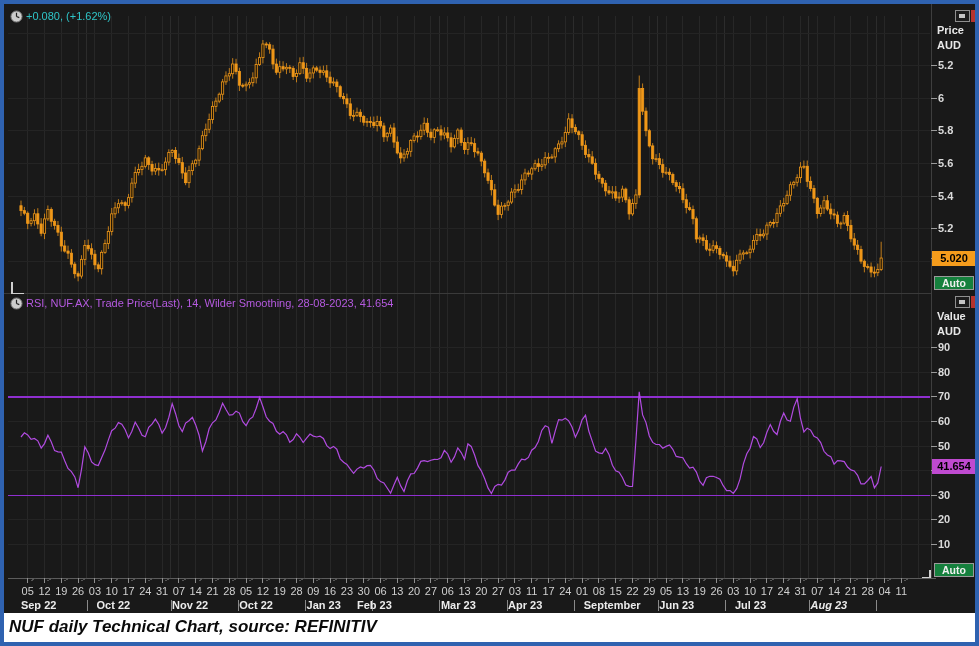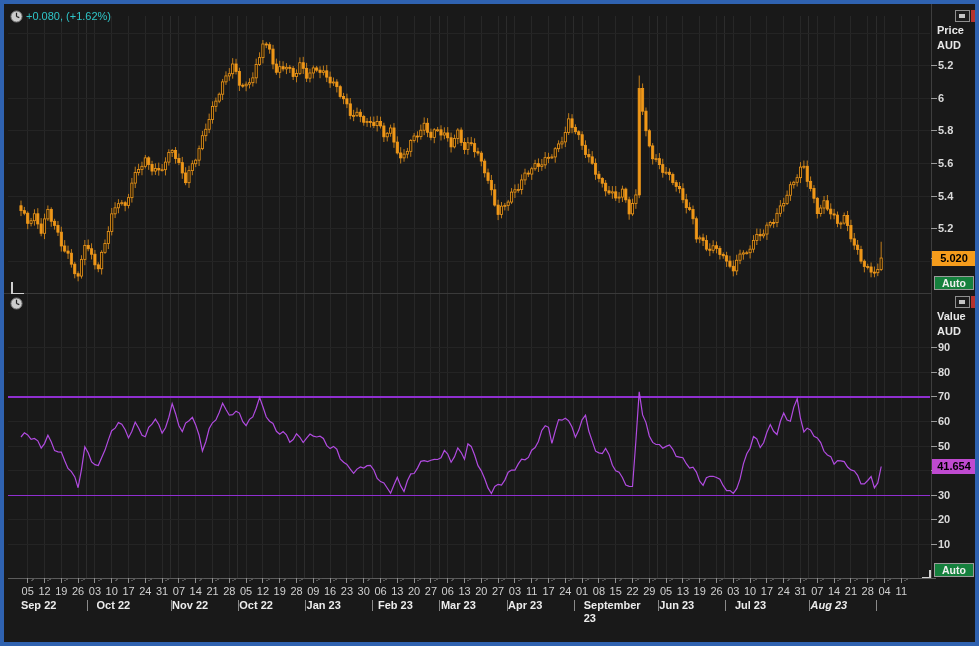--- a/index.html
+++ b/index.html
@@ -772,20 +772,21 @@
       <path d="M6.5 6.5 L6.5 2.8 M6.5 6.5 L9.3 7.6" stroke="#222" stroke-width="1.2" fill="none"></path>
     </svg>
     <span class="txt" style="color:#2fc5c8;">+0.080, (+1.62%)</span>
   </div>
 
   <div class="legend" style="left:6px;top:292px;">
     <svg class="clock" viewBox="0 0 13 13">
       <circle cx="6.5" cy="6.5" r="5.6" fill="#cdcdcd" stroke="#6e6e6e" stroke-width="1"></circle>
       <path d="M6.5 6.5 L6.5 2.8 M6.5 6.5 L9.3 7.6" stroke="#222" stroke-width="1.2" fill="none"></path>
     </svg>
+    <span class="txt" style="color:#b55ae0;">RSI, NUF.AX, Trade Price(Last),  14, Wilder Smoothing, 28-08-2023, 41.654</span>
   </div>
 
   <div class="restore" style="top:6px;"></div>
   <div class="red-sliver" style="top:6px;"></div>
   <div class="gut-title" style="top:20px;">Price</div>
   <div class="gut-title" style="top:35px;">AUD</div>
   <div id="price-ticks">
       <div class="tick-label" style="top: 55.2407px;">5.2</div>
       <div class="tick-label" style="top: 87.8333px;">6</div>
       <div class="tick-label" style="top: 120.426px;">5.8</div>
@@ -871,29 +872,30 @@
       <div class="month-label" style="left: 48.92px;">Sep 22</div>
       <div class="month-sep" style="left: 82.52px;"></div>
       <div class="month-label" style="left: 124.52px;">Oct 22</div>
       <div class="month-sep" style="left: 166.52px;"></div>
       <div class="month-label" style="left: 200.12px;">Nov 22</div>
       <div class="month-sep" style="left: 233.72px;"></div>
       <div class="month-label" style="left: 267.32px;">Oct 22</div>
       <div class="month-sep" style="left: 300.92px;"></div>
       <div class="month-label" style="left: 334.52px;">Jan 23</div>
       <div class="month-sep" style="left: 368.12px;"></div>
-      <div class="month-label" style="left: 406px;">Feb 23</div>
+      <div class="month-label" style="left: 385px;">Feb 23</div>
       <div class="month-sep" style="left: 435.32px;"></div>
       <div class="month-label" style="left: 468.92px;">Mar 23</div>
       <div class="month-sep" style="left: 502.52px;"></div>
       <div class="month-label" style="left: 536.12px;">Apr 23</div>
       <div class="month-sep" style="left: 569.72px;"></div>
       <div class="month-label" style="left: 611.72px;">September 23</div>
       <div class="month-sep" style="left: 653.72px;"></div>
       <div class="month-label" style="left: 687.32px;">Jun 23</div>
       <div class="month-sep" style="left: 720.92px;"></div>
       <div class="month-label" style="left: 762.92px;">Jul 23</div>
       <div class="month-sep" style="left: 804.92px;"></div>
       <div class="month-label" style="left: 838.52px; font-style: italic;">Aug 23</div>
       <div class="month-sep" style="left: 872.12px;"></div>
     </div>
 
+  <div id="caption">NUF daily Technical Chart, source: REFINITIV</div>
 </div>
 
 </body></html>

